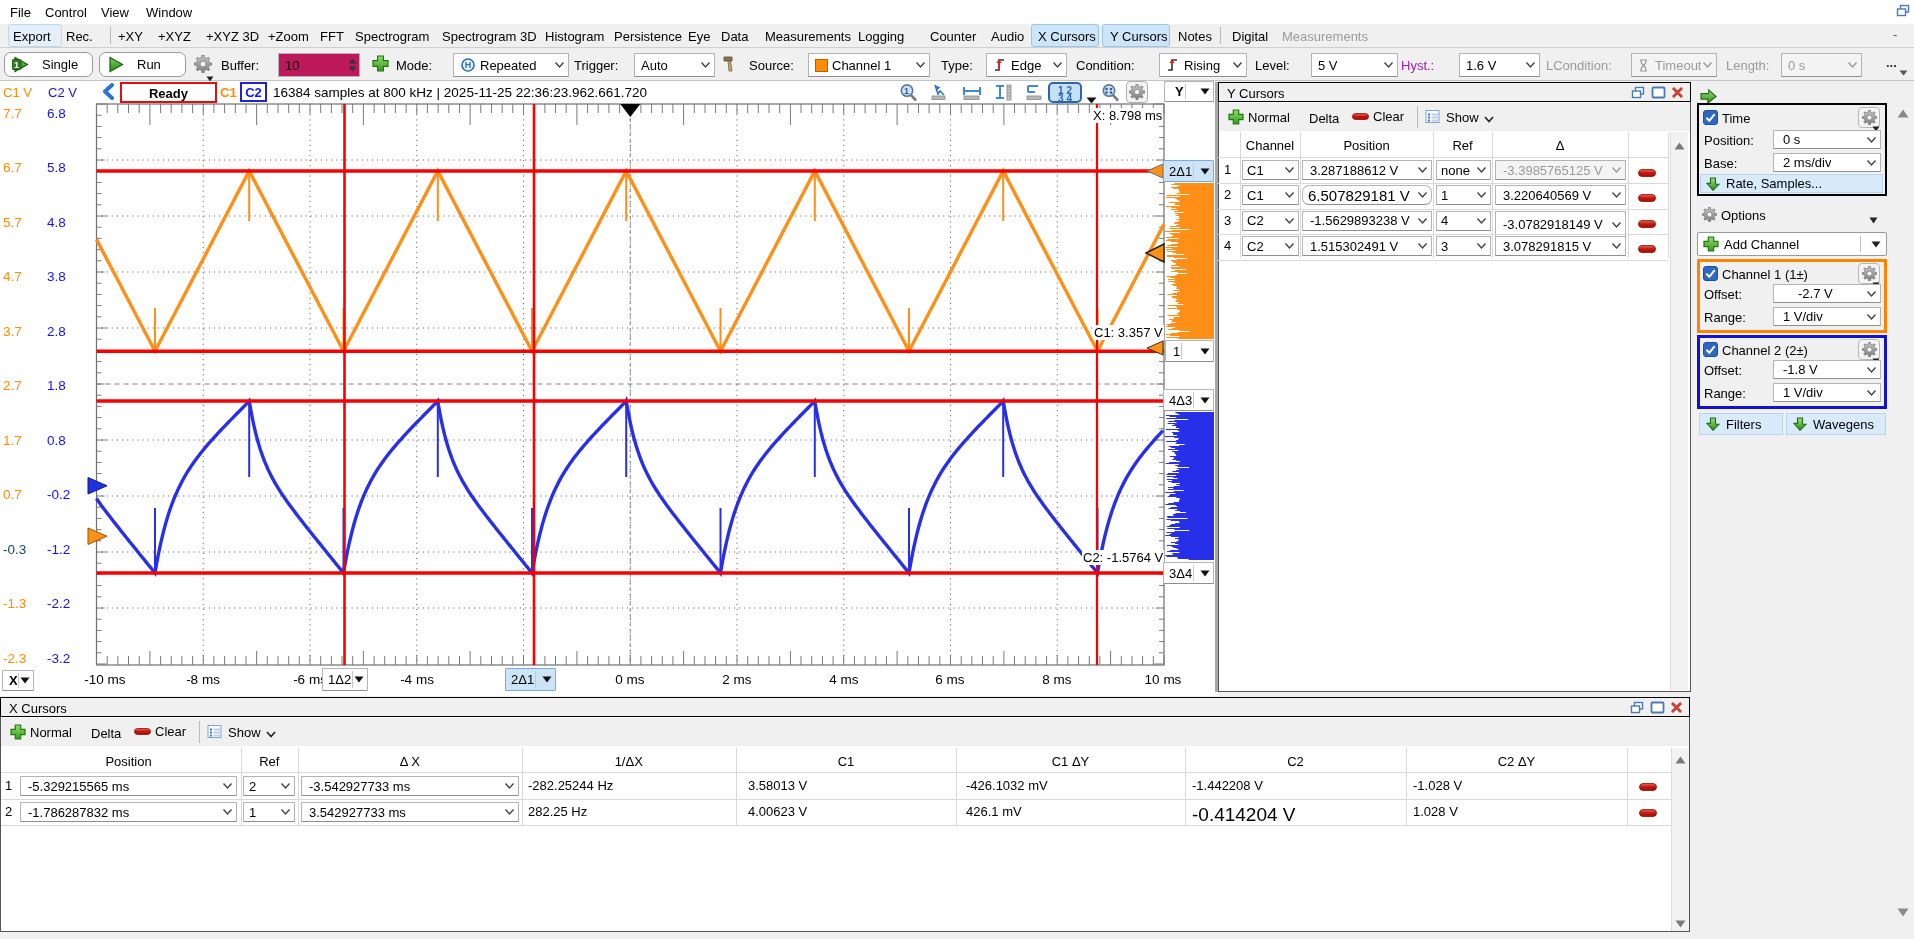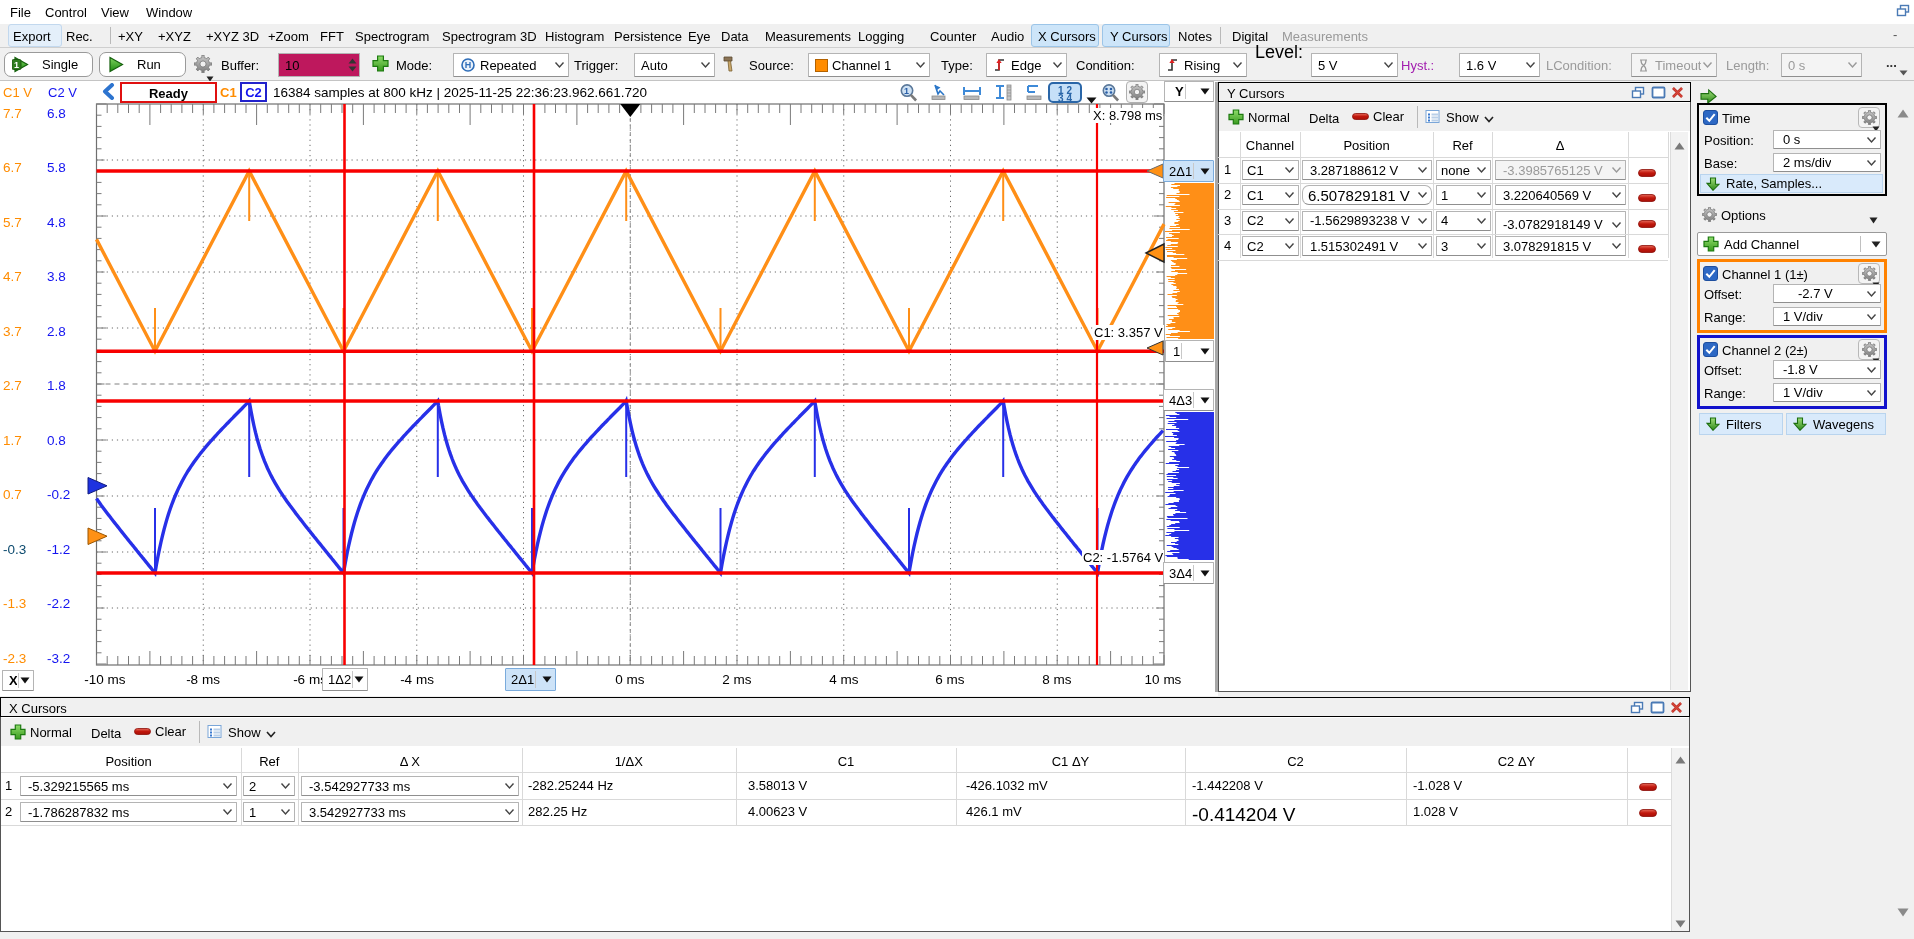--- a/index.html
+++ b/index.html
@@ -179,21 +179,21 @@
           <path d="M6 2 l-2.6 4 h5.2 z" fill="#e02020"></path>
         </svg>
       </span>
       <span class="ct" style="">Rising</span>
       <span class="car">
         <svg width="11" height="8" viewBox="0 0 11 8">
           <path d="M1.5 1.5 L5.5 6 L9.5 1.5" fill="none" stroke="#444" stroke-width="1.4"></path>
         </svg>
       </span>
     </div>
-<div style="position:absolute;left:1255px;top:42px;color:#000;font-size:18px;text-align:center;white-space:nowrap">Level:</div>
+<div style="position:absolute;left:1255px;top:58px;color:#000;font-size:13px;text-align:center;white-space:nowrap">Level:</div>
 <div class="cbx" style="left:1311px;top:53px;width:87px;height:24px;border-radius:1px;padding-left:6px;font-size:13px">
       <span class="ct" style="">5 V</span>
       <span class="car">
         <svg width="11" height="8" viewBox="0 0 11 8">
           <path d="M1.5 1.5 L5.5 6 L9.5 1.5" fill="none" stroke="#444" stroke-width="1.4"></path>
         </svg>
       </span>
     </div>
 <div style="position:absolute;left:1401px;top:58px;color:#a21caf;font-size:13px;text-align:left;white-space:nowrap">Hyst.:</div>
 <div class="cbx" style="left:1459px;top:53px;width:81px;height:24px;border-radius:1px;padding-left:6px;font-size:13px">

